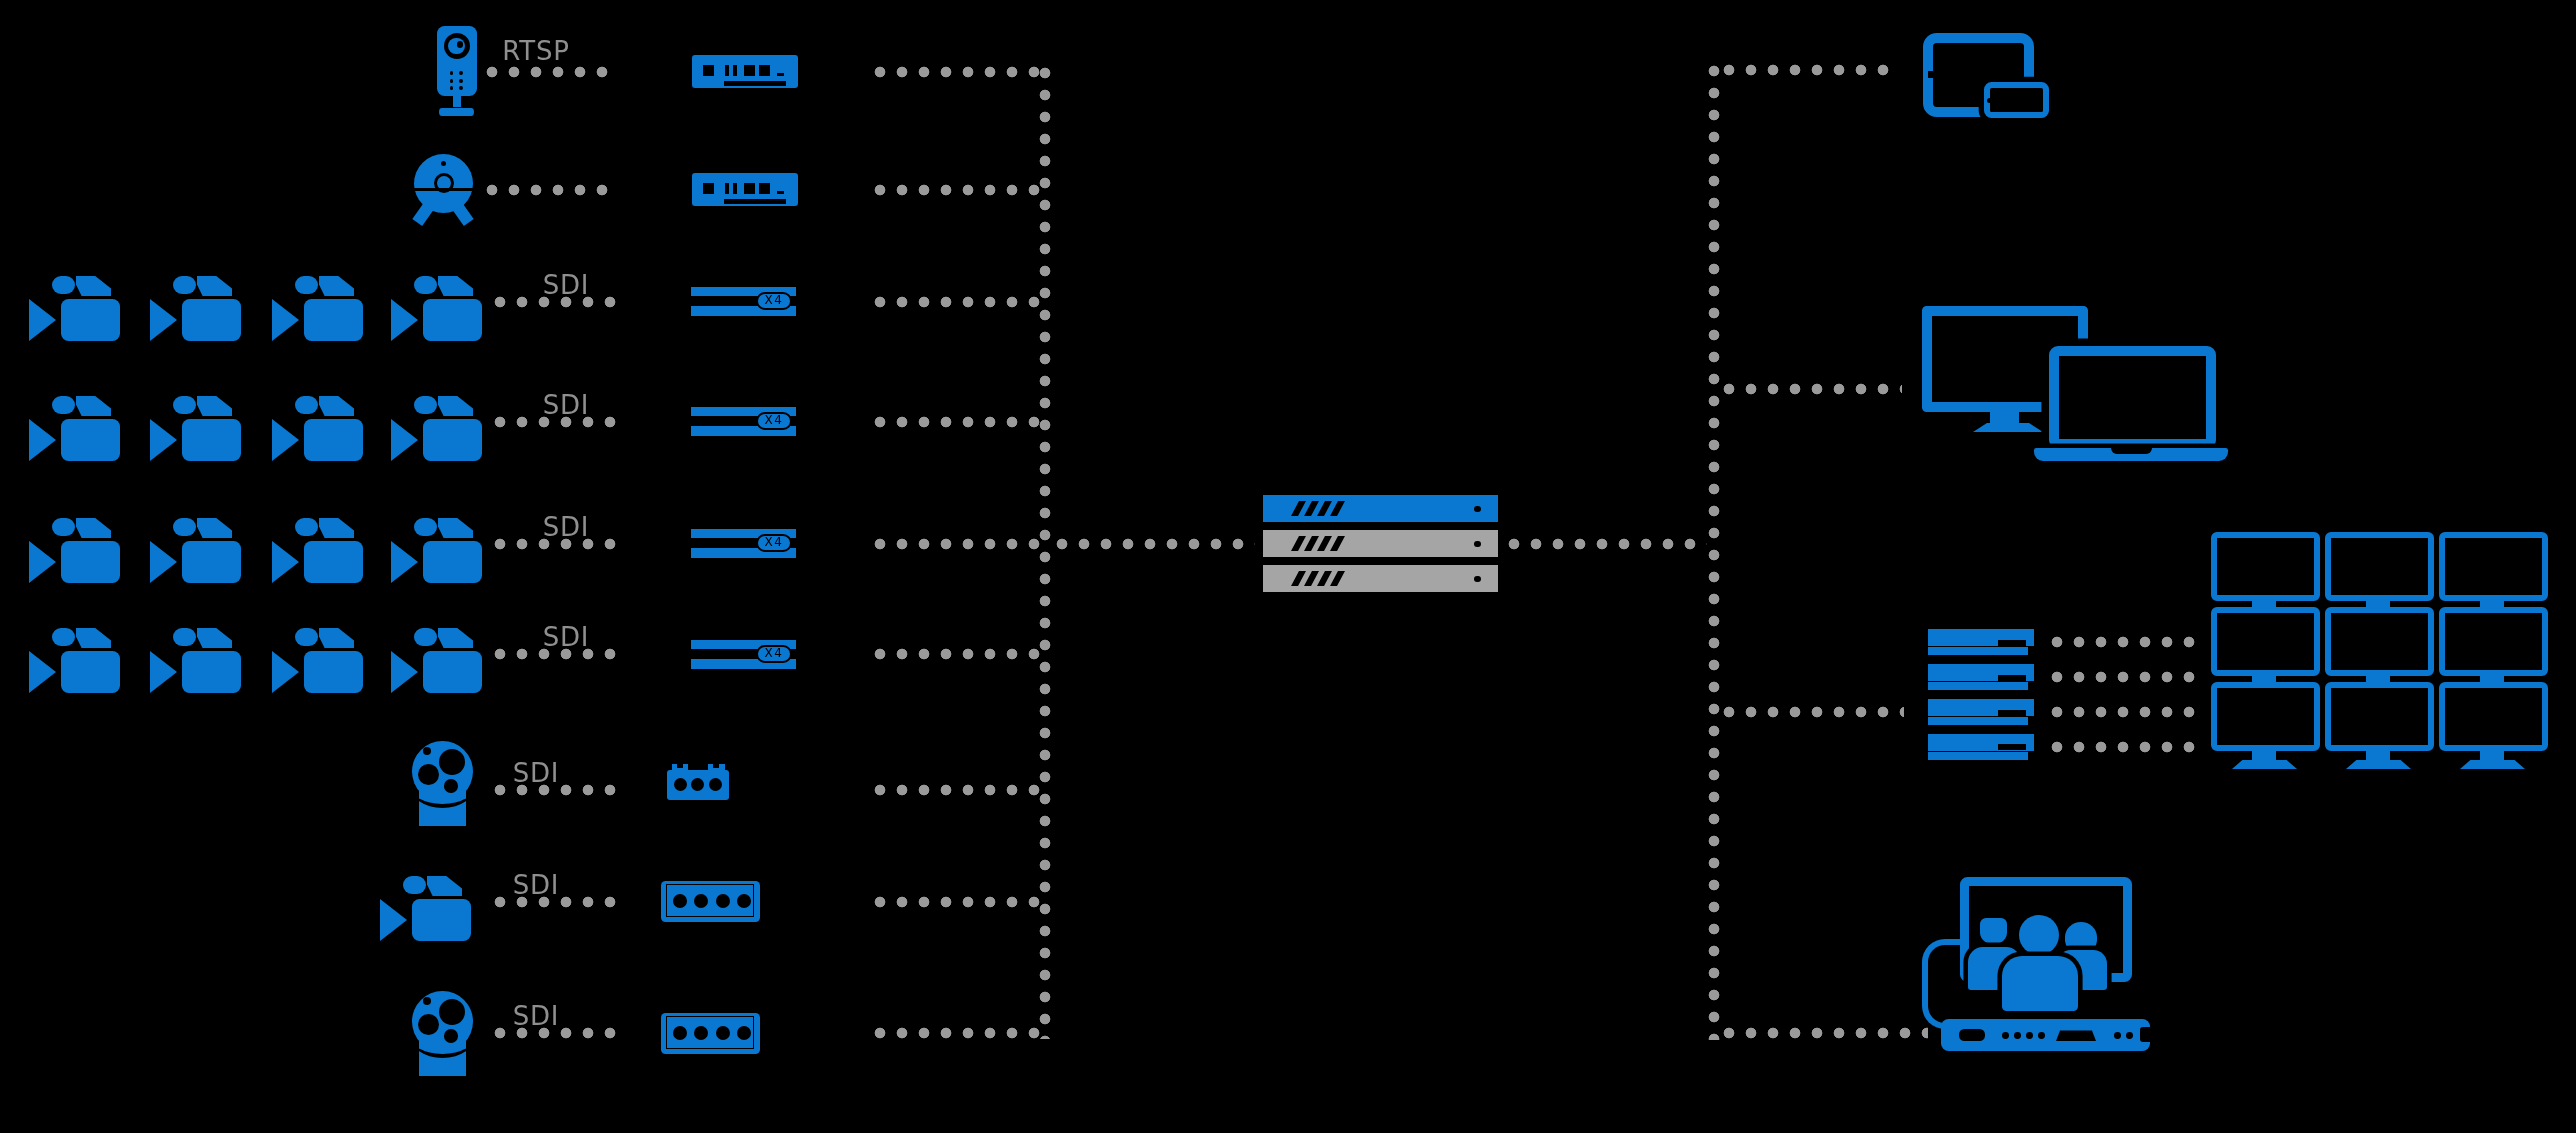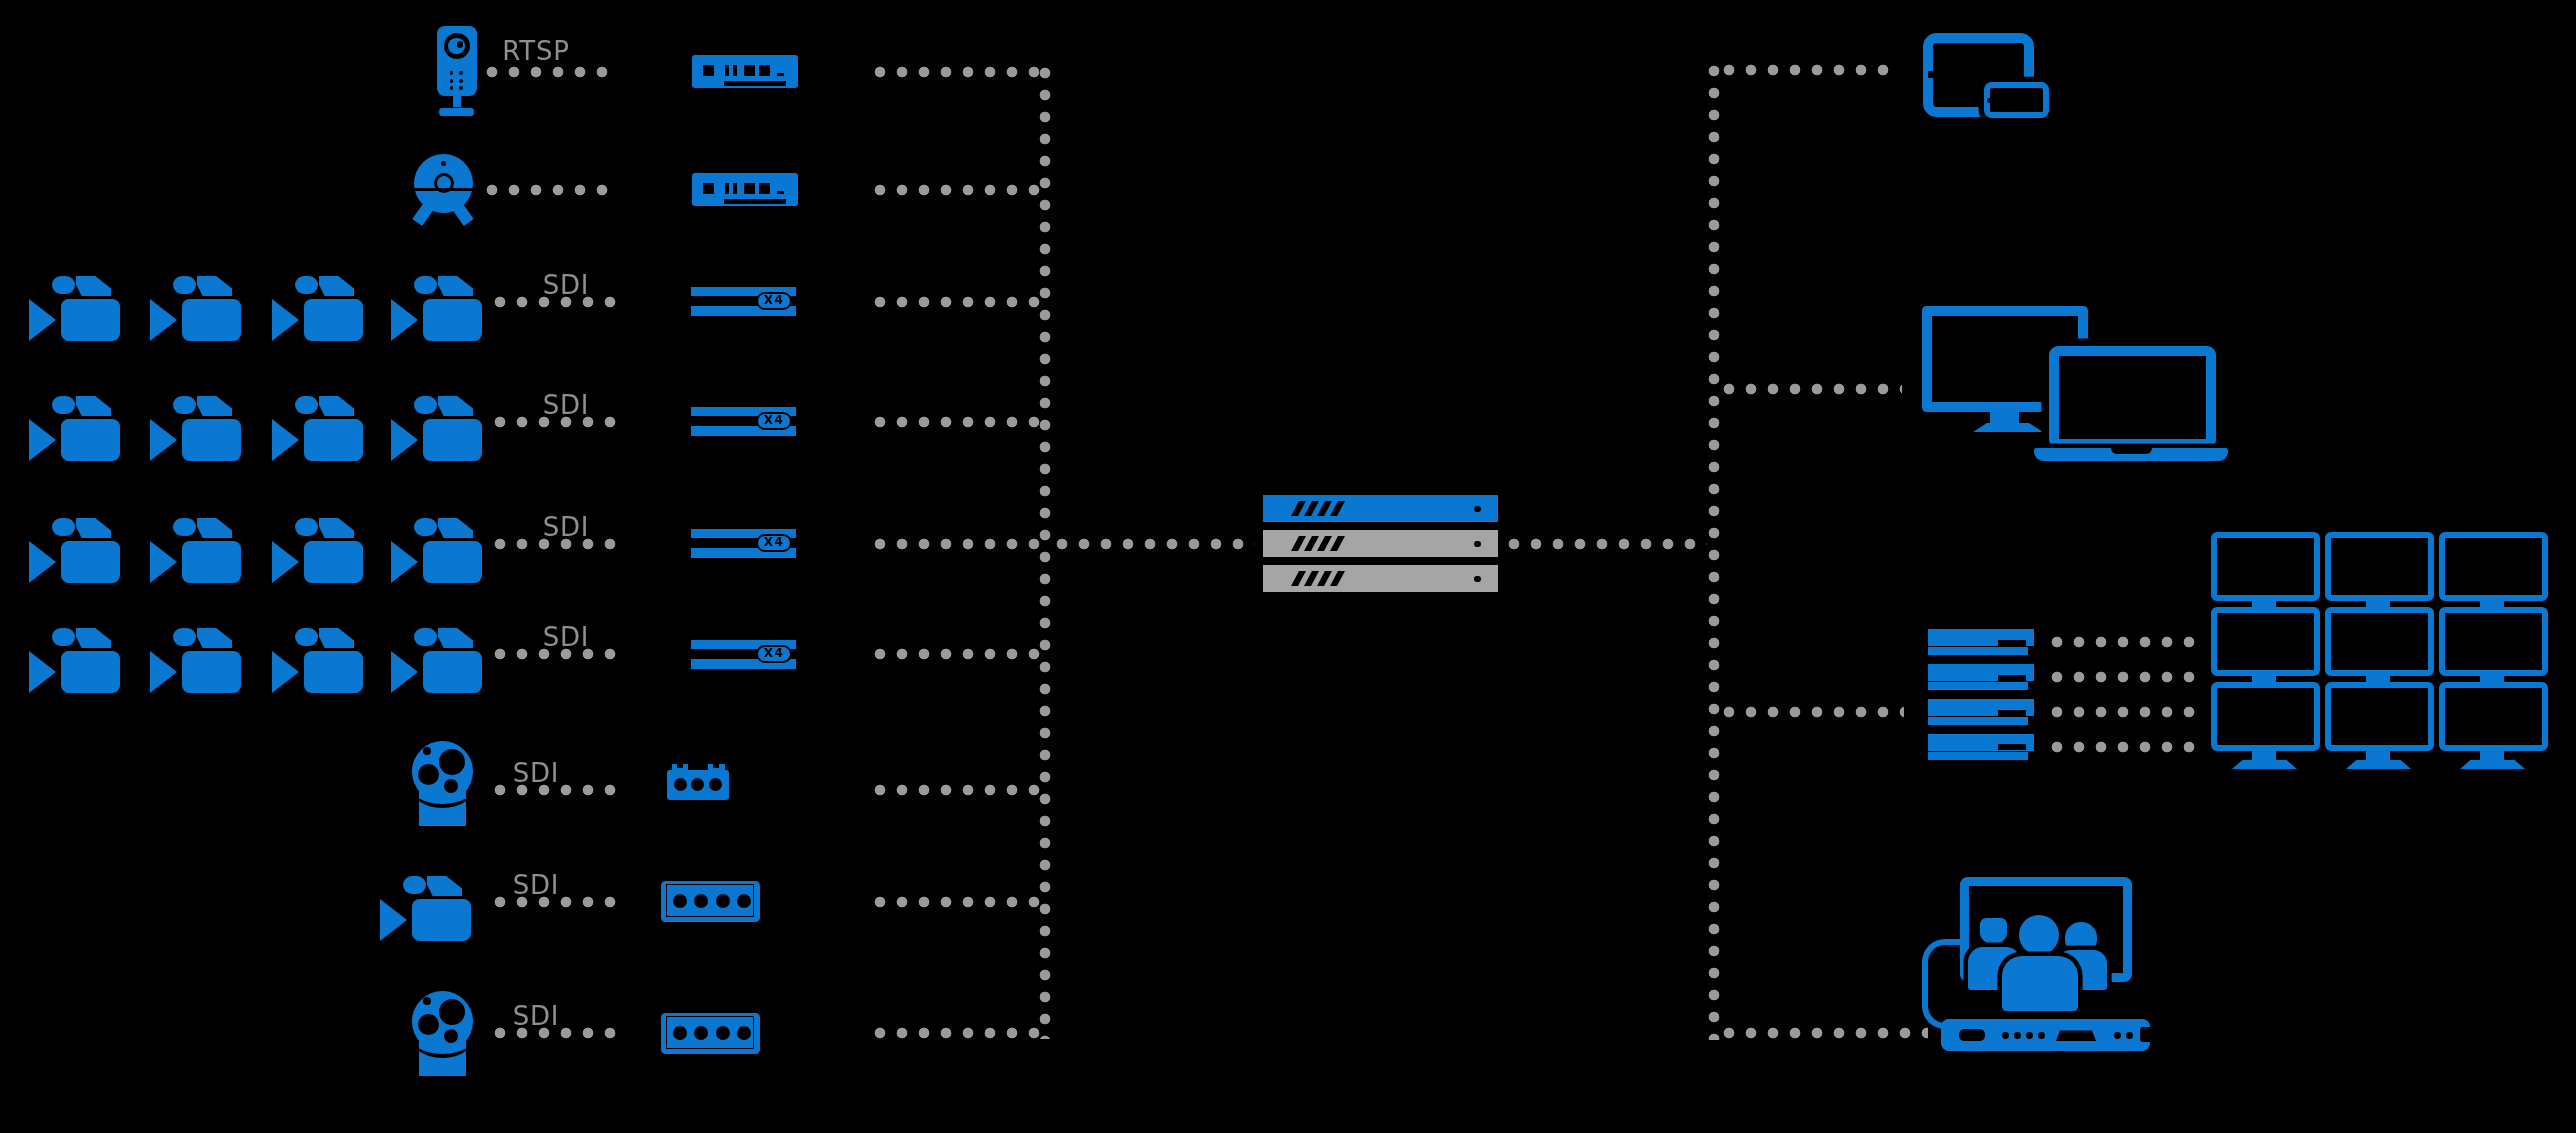--- a/index.html
+++ b/index.html
@@ -43,21 +43,21 @@
   .dome-cyl{left:6.8px;top:49px;width:47px;height:36px;background:#0a78d0;}
   .dome-c1{left:27px;top:7.6px;width:26px;height:26px;border-radius:50%;background:#000;}
   .dome-c2{left:6px;top:23px;width:21px;height:21px;border-radius:50%;background:#000;}
   .dome-c3{left:32px;top:38px;width:13.7px;height:13.7px;border-radius:50%;background:#000;}
   .dome-c4{left:10.6px;top:6px;width:8.4px;height:8.4px;border-radius:50%;background:#000;}
   .dome-arc{left:-3px;top:20px;width:67px;height:47px;border-radius:50%;border-bottom:4.6px solid #000;}
   
   .encA{width:106px;height:33px;border-radius:3px;background:#0a78d0;}
   .encA .k{background:#000;}
   
-  .encB{width:105px;height:45px;font-weight:bold;}
+  .encB{width:105px;height:45px;}
   .encB-bar{left:0;width:105px;background:#0a78d0;}
   .encB-badge{left:65px;top:5.3px;width:36px;height:18px;border-radius:9px;background:#0a78d0;
               border:2.3px solid #000;color:#000;font-size:12px;line-height:13.7px;text-align:center;
               letter-spacing:1.5px;}
   
   .encC{width:62px;height:30px;border-radius:3px;background:#0a78d0;}
   .encC .tab{top:-6px;width:16.7px;height:7.6px;background:#0a78d0;}
   .encC .notch{top:-6px;width:6px;height:3.8px;background:#000;}
   .encC .p{top:8.4px;width:13px;height:13px;border-radius:50%;background:#000;}
   

